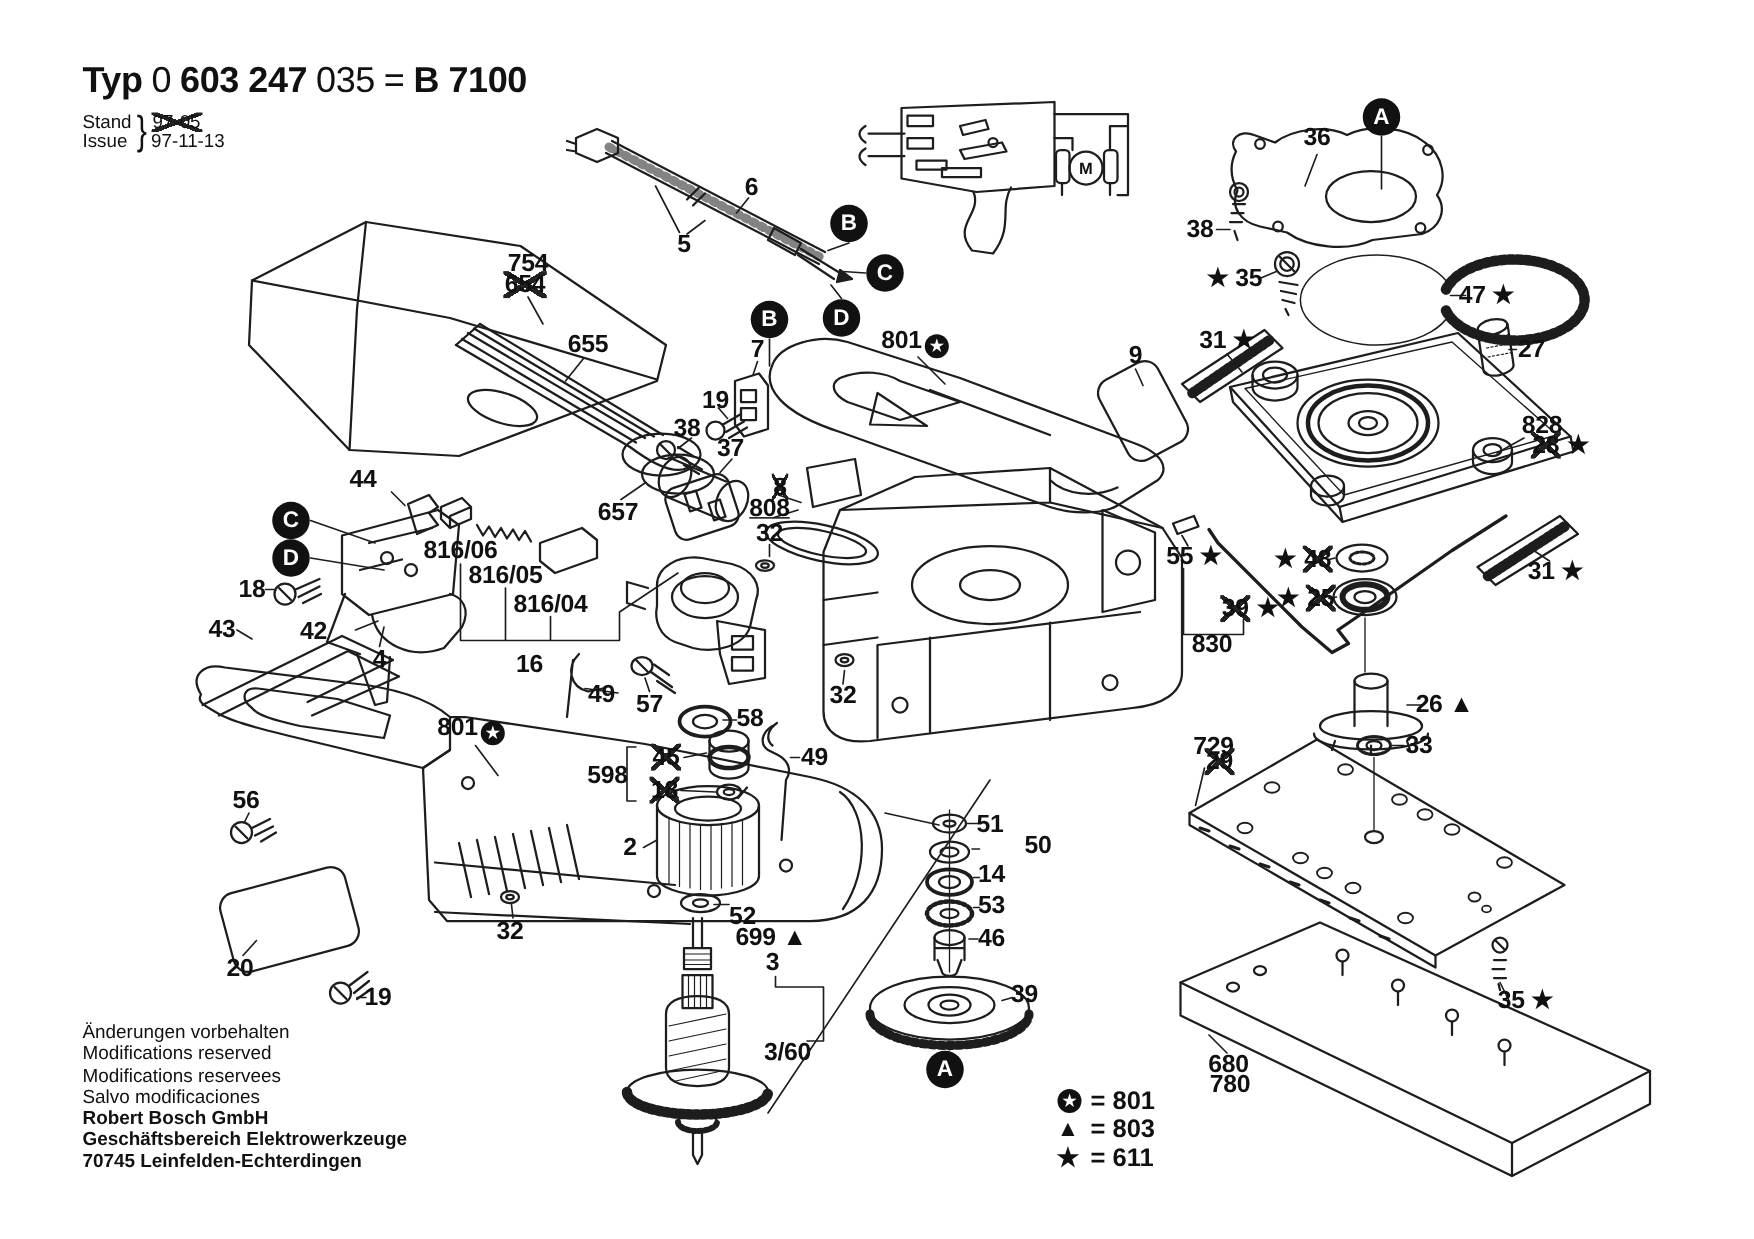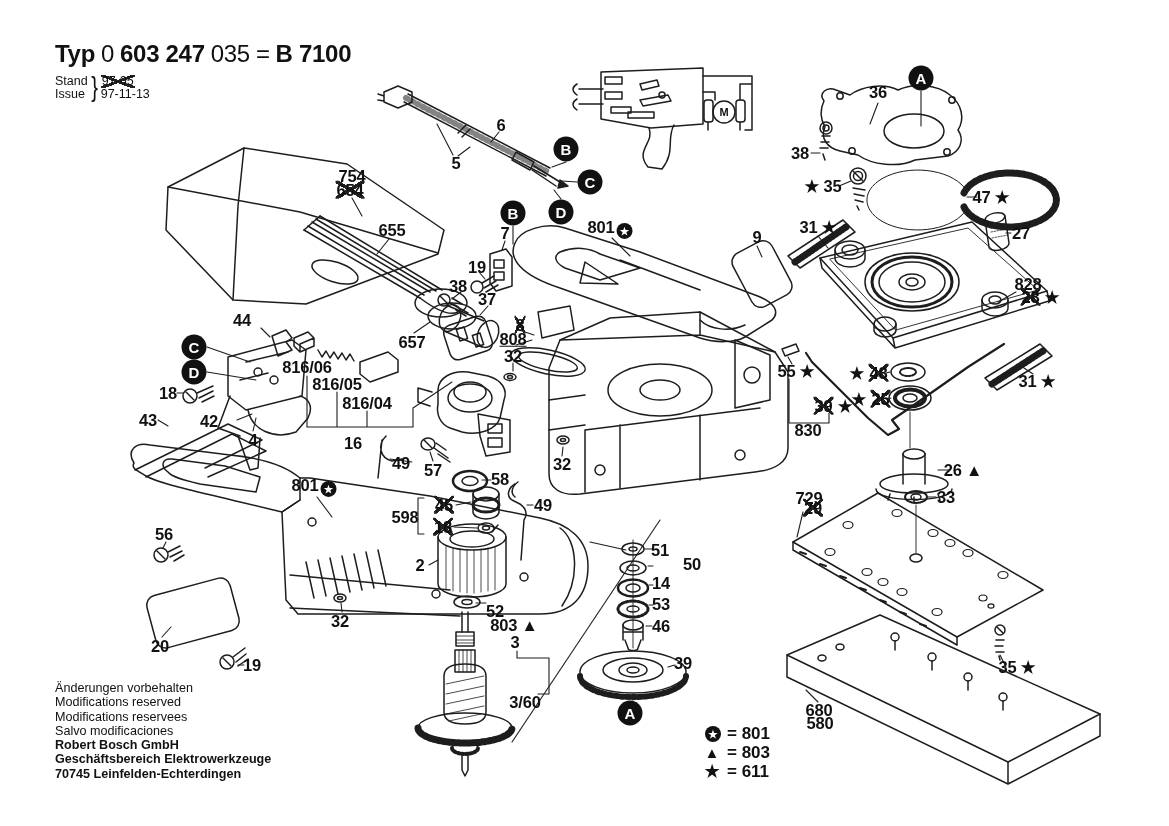--- a/index.html
+++ b/index.html
@@ -550,21 +550,21 @@
       <div class="callout" style="left: 401px; top: 463px;"><span>49</span></div>
       <div class="callout" style="left: 433px; top: 470px;"><span>57</span></div>
       <div class="callout" style="left: 500px; top: 479px;"><span>58</span></div>
       <div class="callout" style="left: 405px; top: 517px;"><span>598</span></div>
       <div class="callout" style="left: 444px; top: 505px;"><span class="crossed">45</span></div>
       <div class="callout" style="left: 443px; top: 527px;"><span class="crossed">18</span></div>
       <div class="callout" style="left: 543px; top: 505px;"><span>49</span></div>
       <div class="callout" style="left: 562px; top: 464px;"><span>32</span></div>
       <div class="callout" style="left: 420px; top: 565px;"><span>2</span></div>
       <div class="callout" style="left: 495px; top: 611px;"><span>52</span></div>
-      <div class="callout" style="left: 514px; top: 625px;"><span>803</span><span> ▲</span></div>
+      <div class="callout" style="left: 514px; top: 625px;"><span>699</span><span> ▲</span></div>
       <div class="callout" style="left: 515px; top: 642px;"><span>3</span></div>
       <div class="callout" style="left: 525px; top: 702px;"><span>3/60</span></div>
       <div class="callout" style="left: 660px; top: 550px;"><span>51</span></div>
       <div class="callout" style="left: 692px; top: 564px;"><span>50</span></div>
       <div class="callout" style="left: 661px; top: 583px;"><span>14</span></div>
       <div class="callout" style="left: 661px; top: 604px;"><span>53</span></div>
       <div class="callout" style="left: 661px; top: 626px; text-align: right;"><span>46</span></div>
       <div class="callout" style="left: 683px; top: 663px;"><span>39</span></div>
       <div class="callout" style="left: 164px; top: 534px;"><span>56</span></div>
       <div class="callout" style="left: 314px; top: 487px;"><span>801</span><span class="sym-star-circle">★</span></div>
@@ -575,21 +575,21 @@
       <div class="callout" style="left: 869px; top: 373px;"><span>★ </span><span class="crossed">48</span></div>
       <div class="callout" style="left: 871px; top: 399px;"><span>★ </span><span class="crossed">25</span></div>
       <div class="callout" style="left: 833px; top: 406px;"><span class="crossed">39</span><span> ★</span></div>
       <div class="callout" style="left: 808px; top: 430px;"><span>830</span></div>
       <div class="callout" style="left: 963px; top: 470px;"><span>26</span><span> ▲</span></div>
       <div class="callout" style="left: 946px; top: 497px;"><span>33</span></div>
       <div class="callout" style="left: 809px; top: 498px;"><span>729</span></div>
       <div class="callout" style="left: 813px; top: 508px;"><span class="crossed">29</span></div>
       <div class="callout" style="left: 1017px; top: 667px;"><span>35</span><span> ★</span></div>
       <div class="callout" style="left: 819px; top: 710px;"><span>680</span></div>
-      <div class="callout heavy" style="left: 820px; top: 723px;"><span>580</span></div>
+      <div class="callout heavy" style="left: 820px; top: 723px;"><span>780</span></div>
       <div class="disc" style="left: 921px; top: 78px;">A</div>
       <div class="disc" style="left: 566px; top: 149px;">B</div>
       <div class="disc" style="left: 590px; top: 182px;">C</div>
       <div class="disc" style="left: 561px; top: 212px;">D</div>
       <div class="disc" style="left: 513px; top: 213px;">B</div>
       <div class="disc" style="left: 194px; top: 347px;">C</div>
       <div class="disc" style="left: 194px; top: 372px;">D</div>
       <div class="disc" style="left: 630px; top: 713px;">A</div>
     </div>
 

